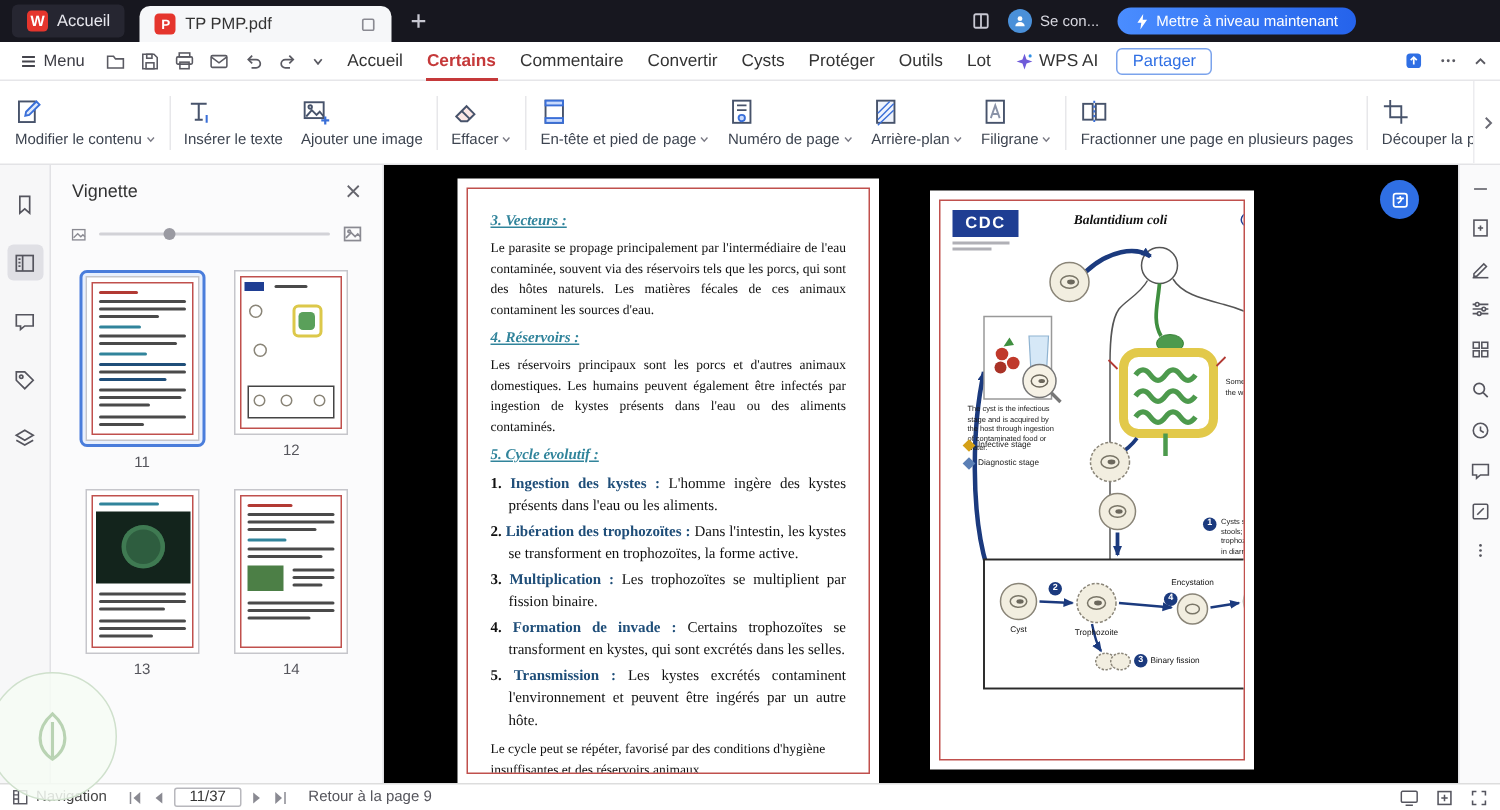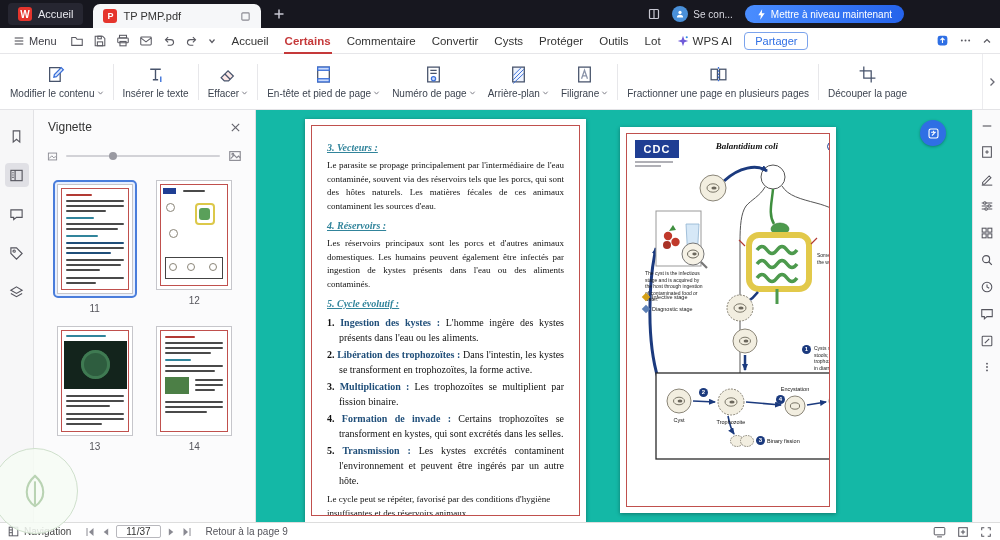--- a/index.html
+++ b/index.html
@@ -29,21 +29,21 @@
   #mb-icons{display:flex;align-items:center;gap:9px;margin:0 8px;color:#5a5a62}
   .mb-tab{position:relative;font-size:11.5px;color:#333;padding:0 8px;line-height:26px;white-space:nowrap}
   .mb-tab.active{color:#c5393a;font-weight:bold}
   .mb-tab.active::after{content:"";position:absolute;left:7px;right:7px;bottom:0;height:2px;background:#c5393a}
   #wps-ai{display:flex;align-items:center;gap:4px;font-size:11.5px;color:#333;padding:0 8px}
   #share-btn{font-size:11px;color:#2f6fe4;border:1px solid #7ba3ec;border-radius:4px;padding:2px 10px;margin-left:4px;white-space:nowrap}
   #mb-right{margin-left:auto;display:flex;align-items:center;gap:10px;color:#5a5a62}
 
   
   #ribbon{position:absolute;left:0;top:54px;width:100%;height:56px;background:#fff;border-bottom:1px solid #e3e3e6;display:flex;align-items:center;padding:0 4px;overflow:hidden}
-  .rb-btn{display:flex;flex-direction:column;align-items:center;gap:4px;padding:4px 6px;border-radius:4px;white-space:nowrap}
+  .rb-btn{display:flex;flex-direction:column;align-items:flex-start;gap:4px;padding:4px 6px;border-radius:4px;white-space:nowrap}
   .rb-btn .lbl{font-size:10px;color:#3d4450;display:flex;align-items:center;gap:2px}
   .rb-sep{width:1px;height:36px;background:#e7e7ea;margin:0 3px;flex:none}
   #ribbon-more{position:absolute;right:0;top:0;bottom:0;width:18px;background:#fff;border-left:1px solid #ececef;display:flex;align-items:center;justify-content:center}
 
   
   #leftstrip{position:absolute;left:0;top:110px;bottom:18px;width:34px;background:#f7f7f8;border-right:1px solid #e2e2e5;display:flex;flex-direction:column;align-items:center;padding-top:14px;gap:15px}
   .ls-btn{width:24px;height:24px;display:flex;align-items:center;justify-content:center;border-radius:4px;color:#55555e}
   .ls-btn.active{background:#e0e0e5}
 
   
@@ -56,21 +56,21 @@
   #thumbs{display:grid;grid-template-columns:1fr 1fr;column-gap:10px;row-gap:12px;padding:12px 16px 0}
   .thumb-item{display:flex;flex-direction:column;align-items:center;gap:5px}
   .thumb{position:relative;width:76px;height:110px;background:#fff;border:1px solid #c6c6cb;overflow:hidden}
   .thumb-sel{padding:2px;border:2px solid #4a7ddb;border-radius:5px;background:#e8f0fe}
   .thumb-border{position:absolute;inset:3px;border:1px solid #c0504d}
   .pnum{font-size:10px;color:#55555c}
   .tl{position:absolute;height:2px;border-radius:1px}
   .c-red{background:#b23a34}.c-teal{background:#31849b}.c-dark{background:#4a4a4a}.c-blue{background:#1f4e79}
 
   
-  #canvas{position:absolute;left:256px;top:110px;right:28px;bottom:18px;background:#14b8a6;overflow:hidden}
+  #canvas{position:absolute;left:256px;top:110px;right:28px;bottom:18px;background:#000000;overflow:hidden}
   .pdf-page{position:absolute;background:#fff;box-shadow:0 1px 4px rgba(0,0,0,.35)}
   #page-left{left:49px;top:9px;width:281px;height:403px}
   #page-right{left:364px;top:17px;width:216px;height:386px}
   .page-inner{position:absolute;inset:6px;border:1.5px solid #c0504d;overflow:hidden}
   #page-left .page-inner{padding:13px 15px 10px}
   .pg-h{font-family:"Liberation Serif",serif;font-size:10px;font-weight:bold;font-style:italic;color:#31849b;text-decoration:underline;margin:3px 0 6px}
   .pg-p{font-family:"Liberation Serif",serif;font-size:9px;line-height:1.5;color:#111;text-align:justify;margin:0 0 7px}
   .pg-li{font-family:"Liberation Serif",serif;font-size:10px;line-height:1.5;color:#111;text-align:justify;padding-left:12px;text-indent:-12px;margin-bottom:2px}
   .pg-num{font-weight:bold}
   .pg-lead{font-weight:bold;color:#1f4e79}
@@ -231,20 +231,31 @@
         </span>
     </div>
     <div class="rb-sep"></div>
     <div class="rb-btn">
       <svg class="ic" width="19" height="19" viewBox="0 0 18 18" fill="none" stroke="#47536b" stroke-width="1.3">
           <path d="M4,4 H14 M9,4 V14 M6.5,14 H11.5"></path>
           <path d="M14,11 V16" stroke="#3a6fd8"></path>
         </svg>
       <span class="lbl">
           <span>Insérer le texte</span>
+        </span>
+    </div>
+    <div class="rb-btn">
+      <svg class="ic" width="19" height="19" viewBox="0 0 18 18" fill="none" stroke="#47536b" stroke-width="1.2">
+          <rect x="2" y="3" width="12" height="10"></rect>
+          <circle cx="5.5" cy="6" r="1.1"></circle>
+          <path d="M3,12 L6.5,8 L9.5,11 L11.5,9 L14,12"></path>
+          <path d="M15,12 V17 M12.5,14.5 H17.5" stroke="#3a6fd8" stroke-width="1.4"></path>
+        </svg>
+      <span class="lbl">
+          <span>Ajouter une image</span>
         </span>
     </div>
     <div class="rb-sep"></div>
     <div class="rb-btn">
       <svg class="ic" width="19" height="19" viewBox="0 0 18 18" fill="none" stroke="#47536b" stroke-width="1.2">
           <path d="M3,12 L9.5,5.5 L14.5,10.5 L10,15 H6 Z" fill="#fde8e6"></path>
           <path d="M6.5,8.5 L11.5,13.5"></path>
         </svg>
       <span class="lbl">
           <span>Effacer</span>

